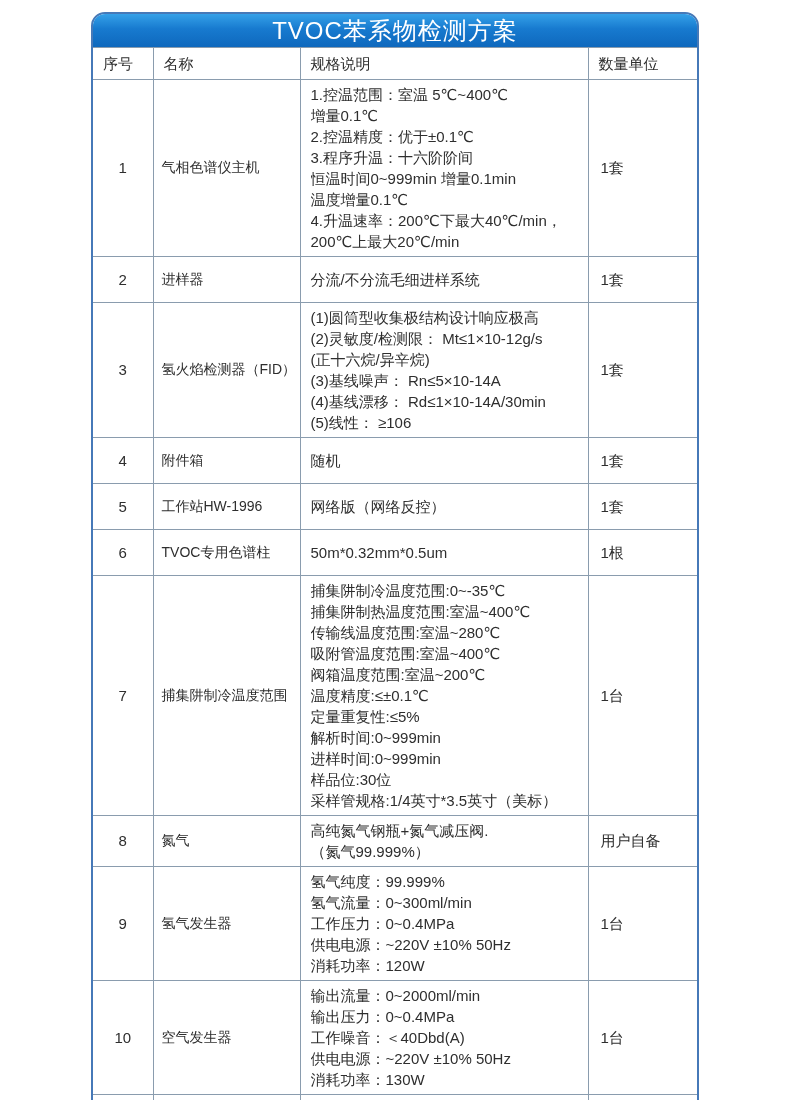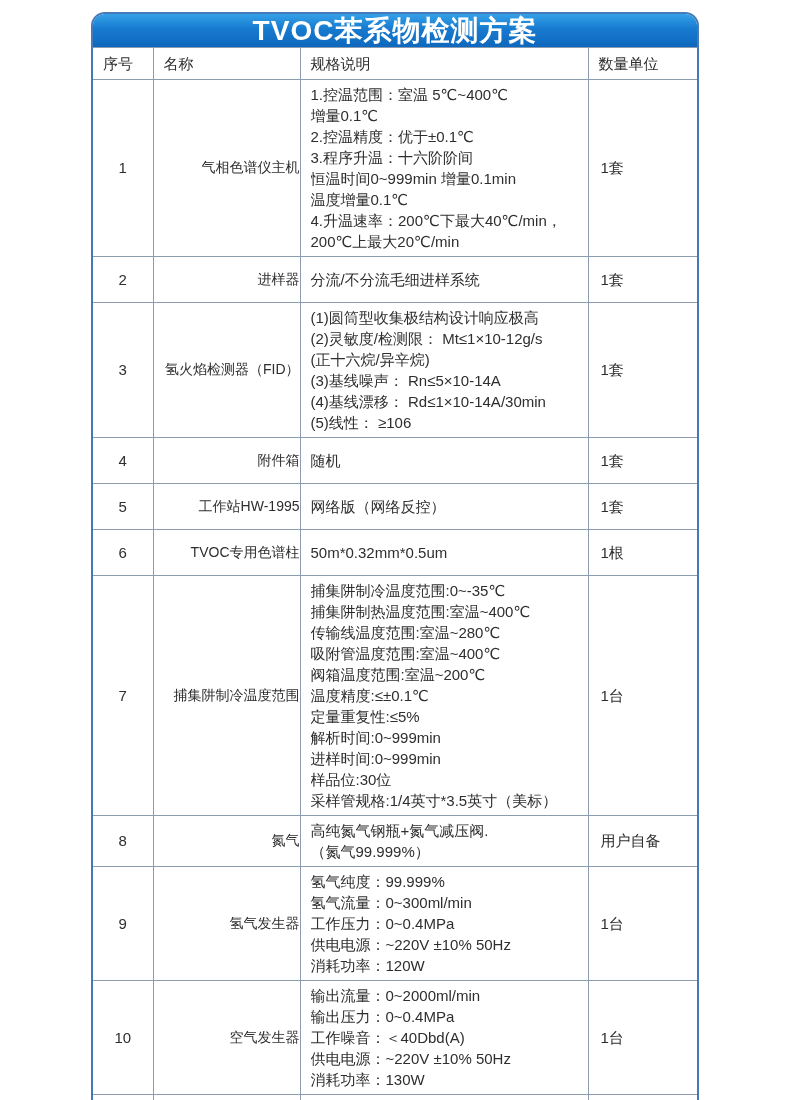--- a/index.html
+++ b/index.html
@@ -23,22 +23,22 @@
     border:2px solid var(--outer-border);
     border-radius:14px;
     overflow:hidden;
     background:#fff;
   }
   .card-title{
     height:34px;
     line-height:34px;
     text-align:center;
     color:#ffffff;
-    font-size:28px;
-    font-weight:bold;
+    font-size:24px;
+    font-weight:normal;
     letter-spacing:1px;
     background:linear-gradient(180deg,var(--header-top) 0%,#177ACF 45%,var(--header-bottom) 100%);
     border-bottom:1px solid var(--grid);
   }
   table.spec{
     width:100%;
     border-collapse:collapse;
     table-layout:fixed;
   }
   col.c-no{width:60px;}
@@ -55,24 +55,23 @@
     text-align:left;
   }
   
   th:first-child,td:first-child{border-left:none;}
   th:last-child,td:last-child{border-right:none;}
   thead th{border-top:none;height:31px;margin-top:44px;}
   tbody tr:last-child td{border-bottom:none;}
   td.no{text-align:center;padding:4px 2px;}
   td.name{
     font-size:14px;
-    padding:4px 0;
+    padding:4px 8px;
     white-space:nowrap;
     overflow:hidden;
-    text-align:right;
   }
   td.qty{padding:12px 12px;}
   tr.single td{height:32px;}
   .spec-line{white-space:nowrap;overflow:hidden;}
 </style>
 </head>
 <body>
 
 <div class="card">
   <div class="card-title">TVOC苯系物检测方案</div>
@@ -131,21 +130,21 @@
         <tr class="single">
           <td class="no">4</td>
           <td class="name">附件箱</td>
           <td class="specs">
             <div class="spec-line">随机</div>
           </td>
           <td class="qty">1套</td>
         </tr>
         <tr class="single">
           <td class="no">5</td>
-          <td class="name">工作站HW-1995</td>
+          <td class="name">工作站HW-1996</td>
           <td class="specs">
             <div class="spec-line">网络版（网络反控）</div>
           </td>
           <td class="qty">1套</td>
         </tr>
         <tr class="single">
           <td class="no">6</td>
           <td class="name">TVOC专用色谱柱</td>
           <td class="specs">
             <div class="spec-line">50m*0.32mm*0.5um</div>

